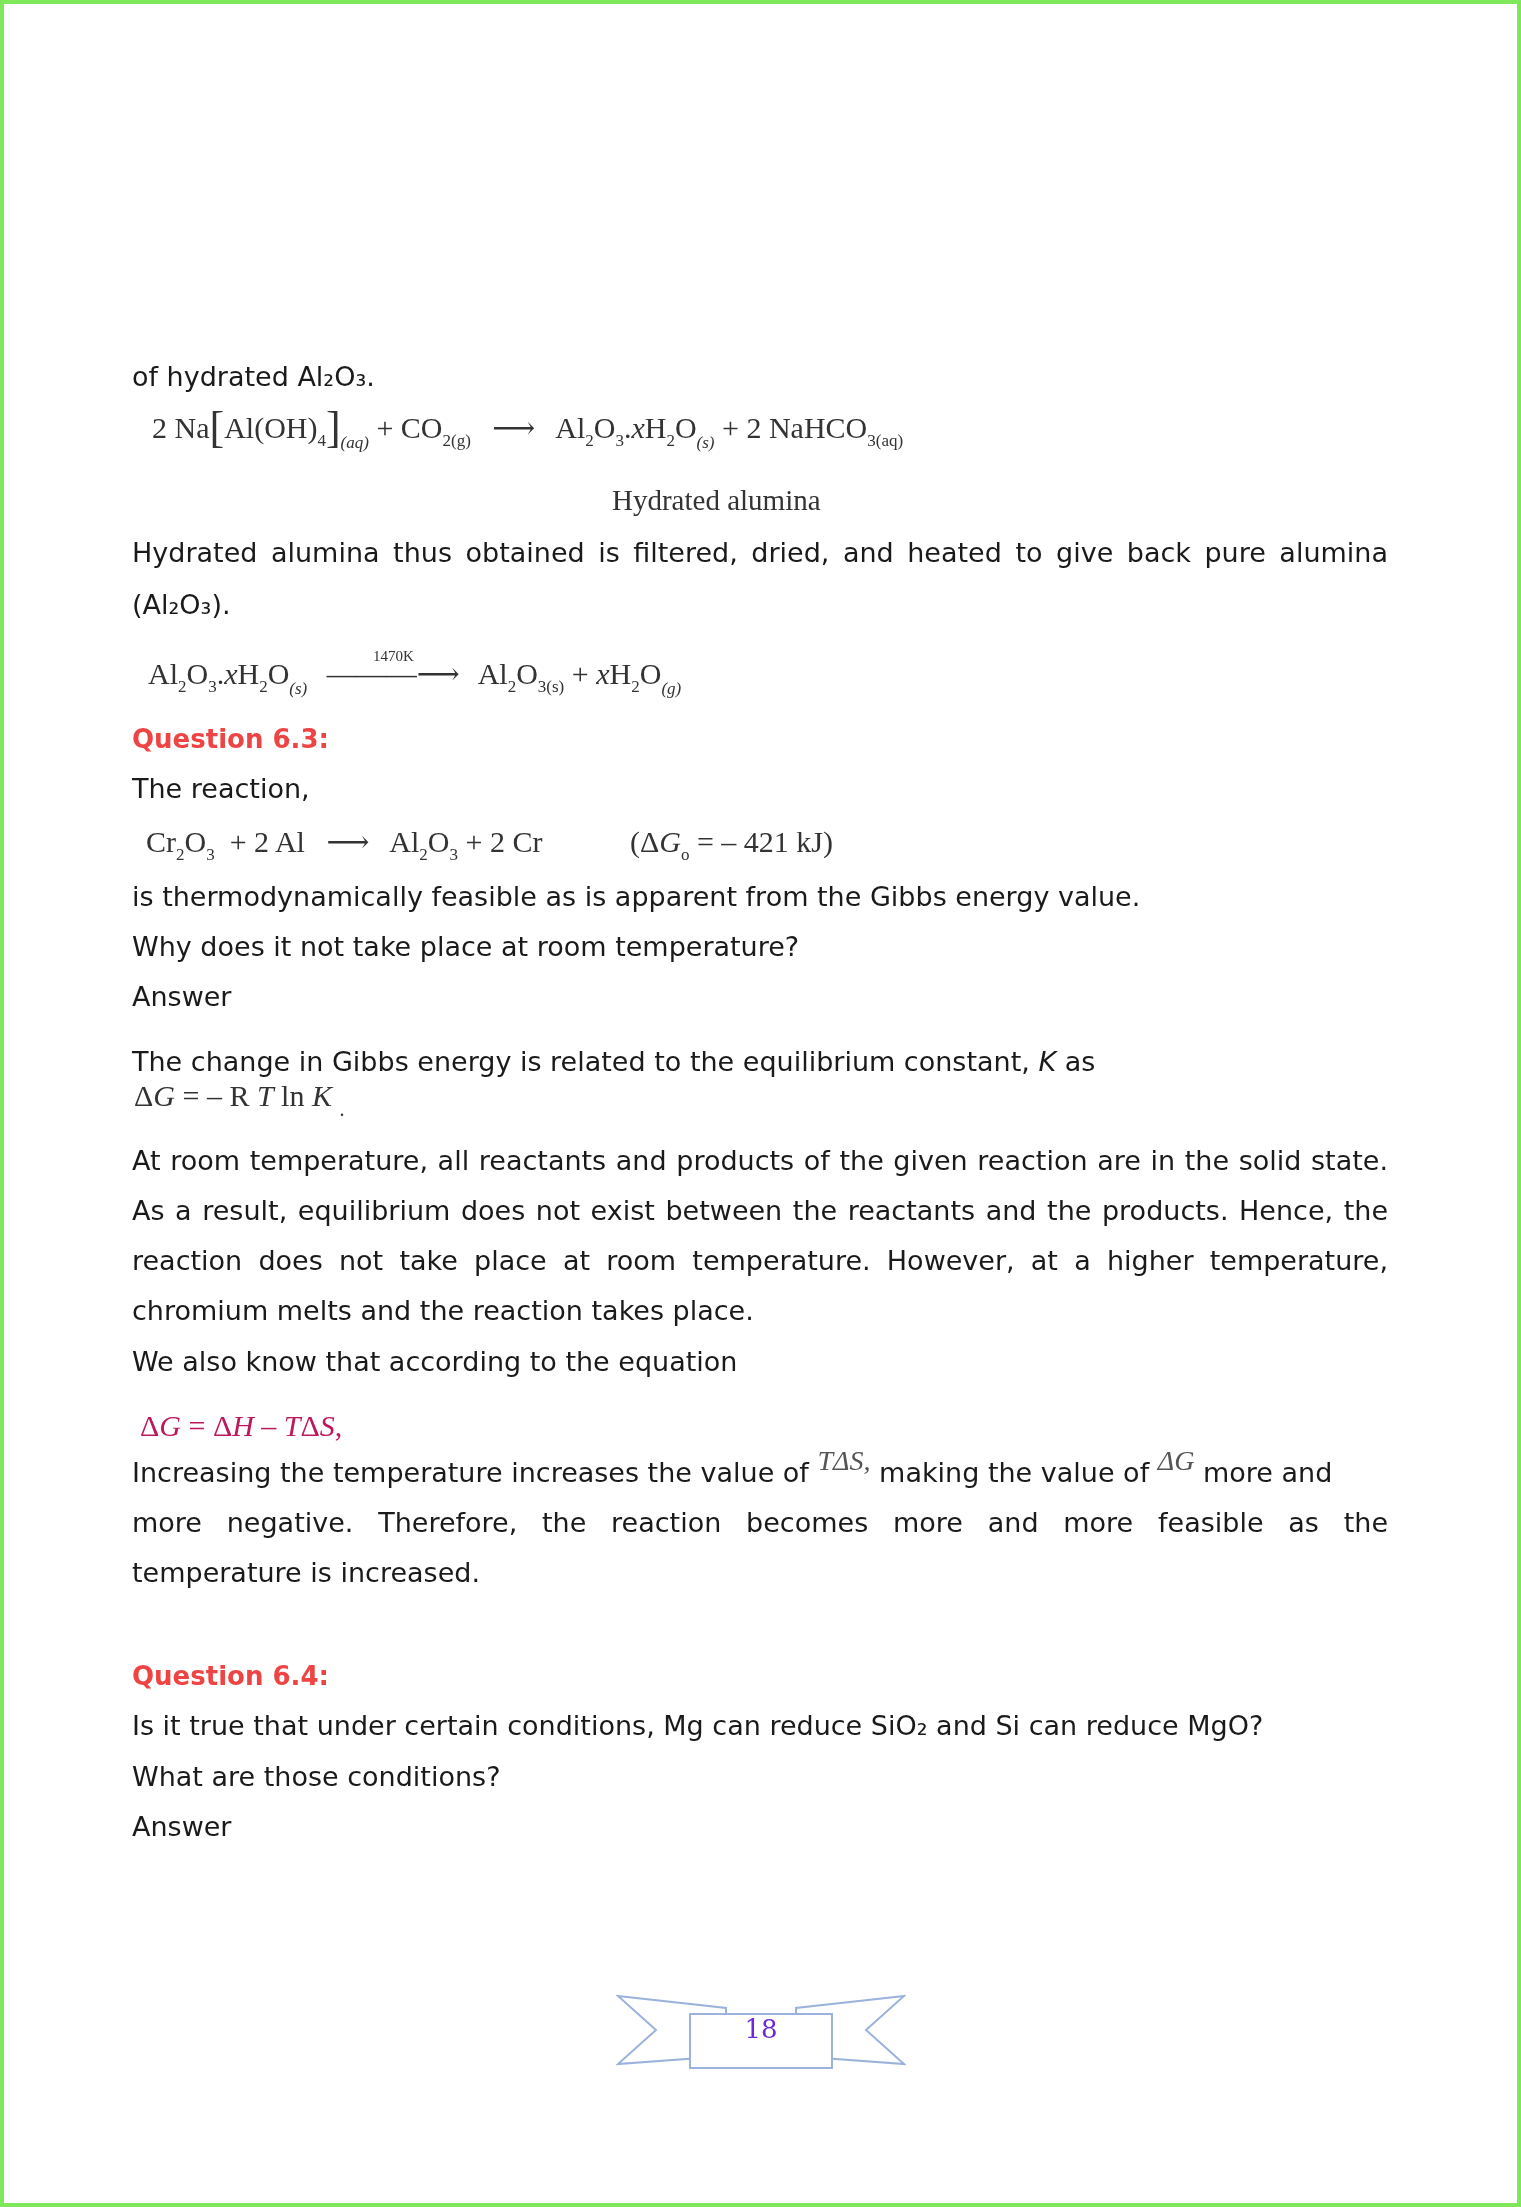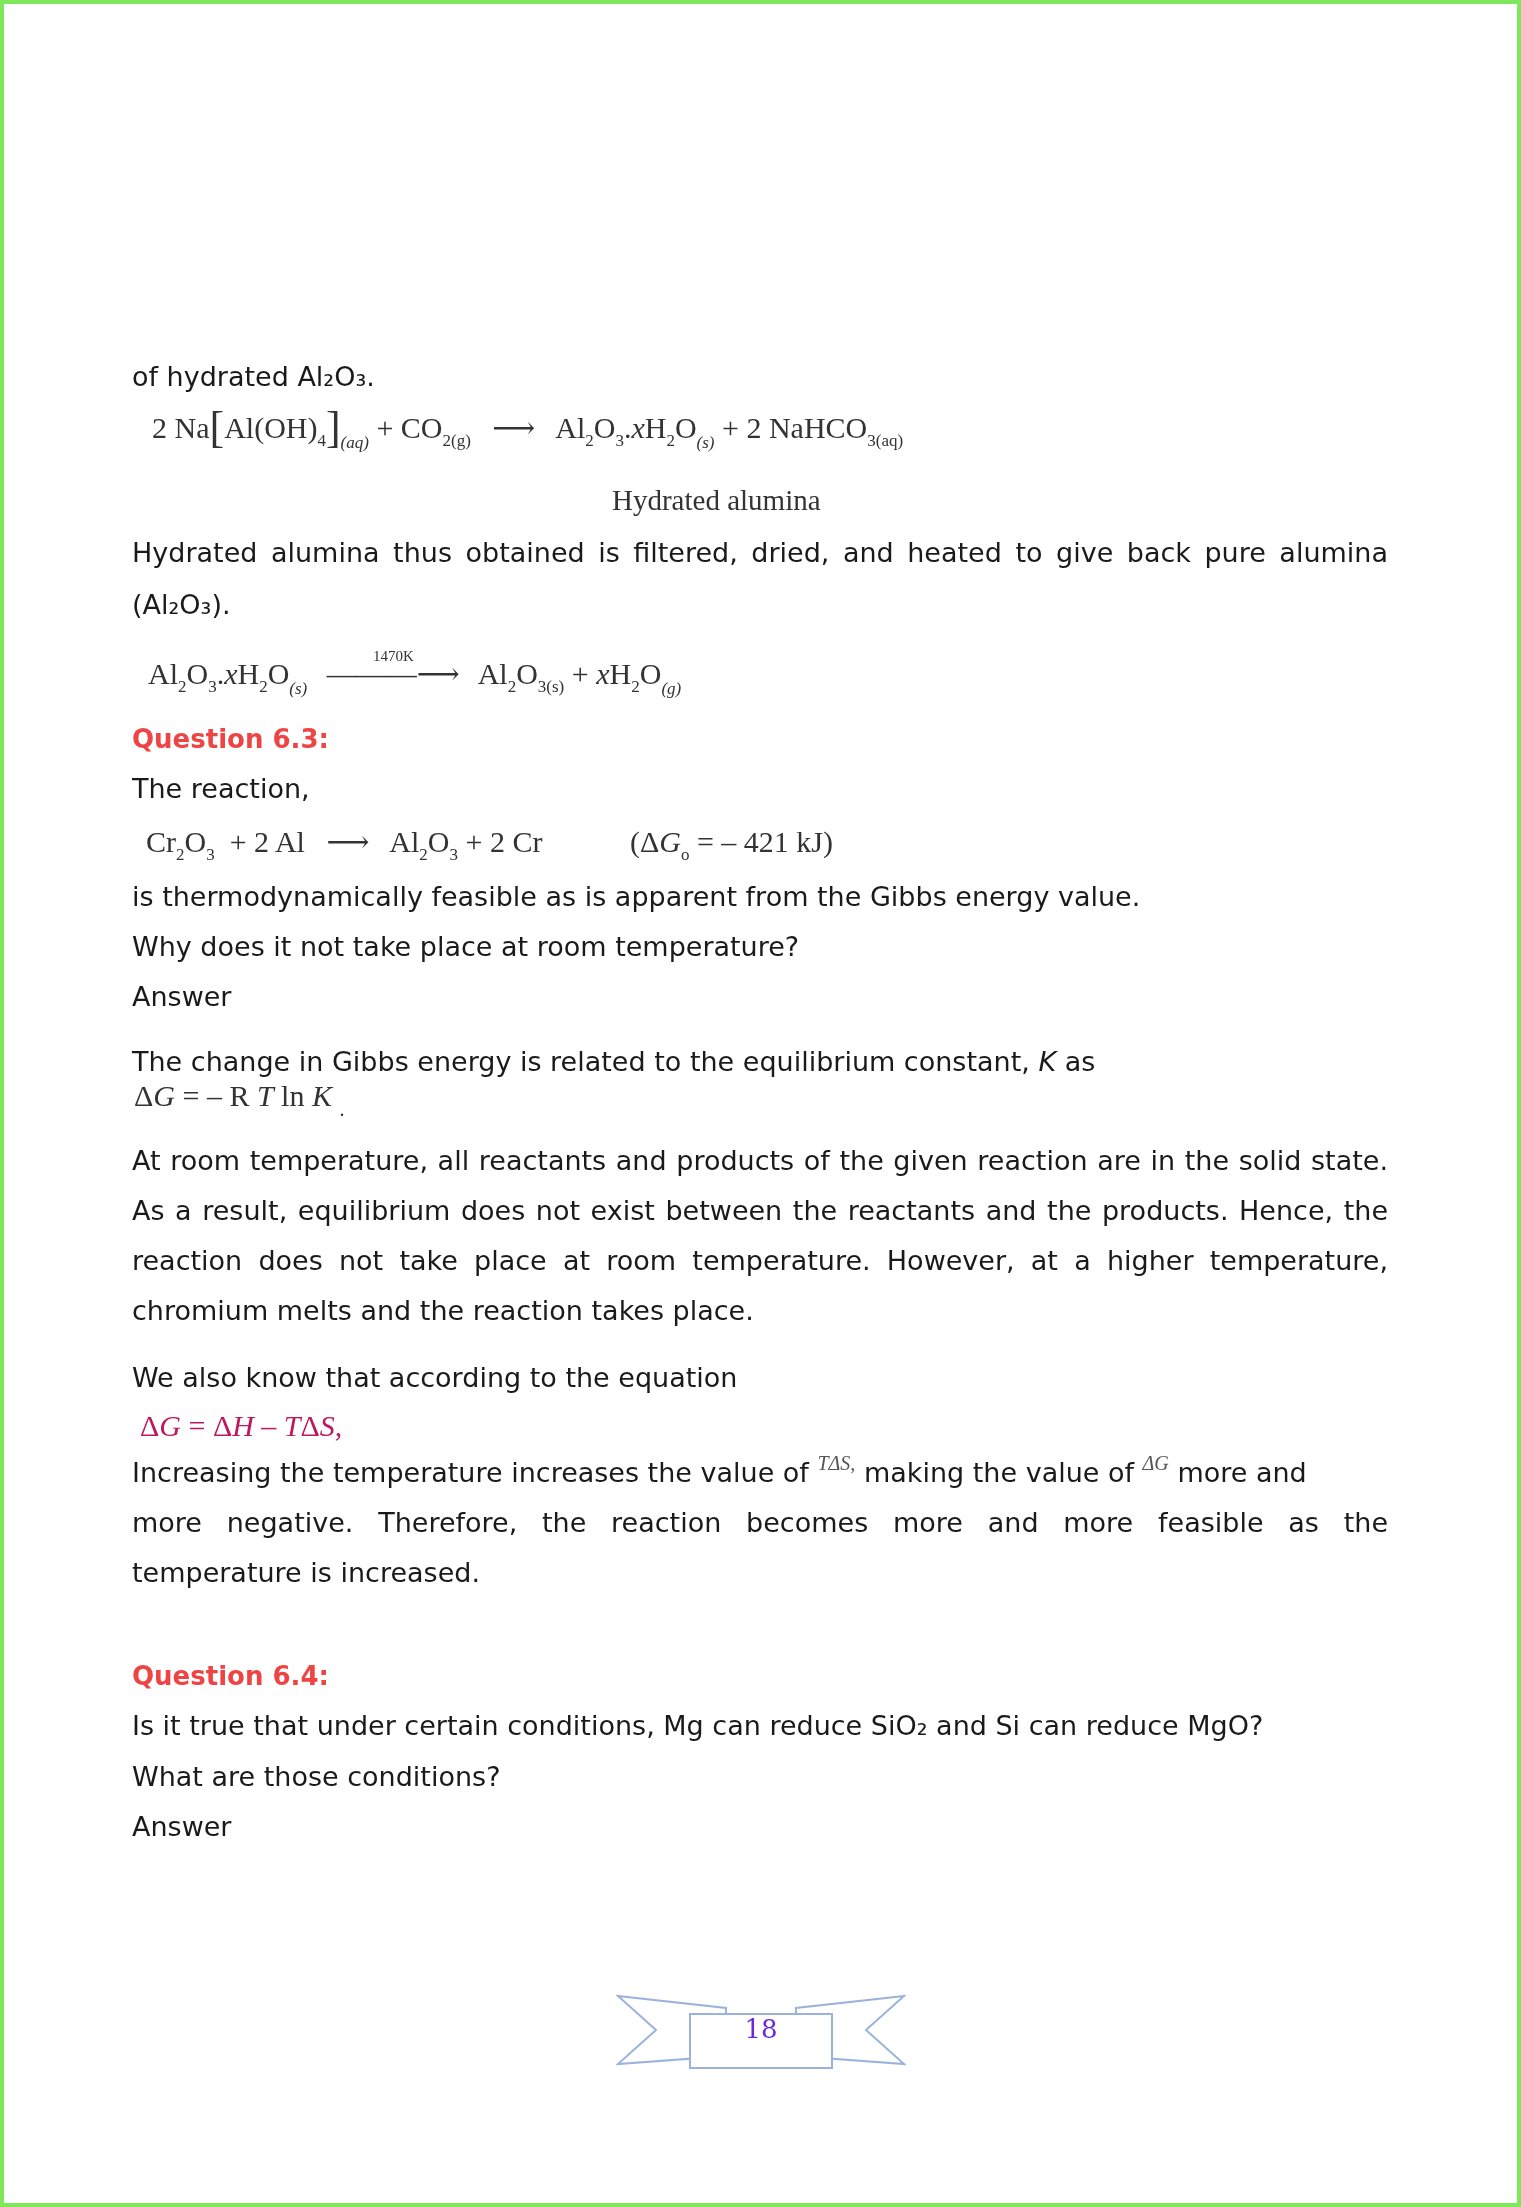--- a/index.html
+++ b/index.html
@@ -19,21 +19,21 @@
     position: absolute; font-family: "Liberation Serif", "DejaVu Serif", serif;
     font-size: 30px; color: #333; white-space: nowrap; line-height: 40px;
   }
   .eq sub { font-size: 17px; vertical-align: -8px; }
   .eq i { font-style: italic; }
   .sub-s { font-size: 17px; font-style: italic; vertical-align: -10px; }
   .bracket { font-size: 44px; vertical-align: -4px; font-weight: 200; }
   .arrow { display: inline-block; margin: 0 14px; }
   .arrow-label { position: relative; display: inline-block; margin: 0 12px; }
   .arrow-label .lbl { position: absolute; top: -18px; left: 0; width: 100%; text-align: center; font-size: 15px; }
-  .inline-math { font-family: "Liberation Serif", serif; font-style: italic; font-size: 20px; color: #555; position: relative; top: -12px; }
+  .inline-math { font-family: "Liberation Serif", serif; font-style: italic; font-size: 28px; color: #555; position: relative; top: -12px; }
   .page-num-wrap { position: absolute; left: 616px; top: 1990px; width: 290px; height: 84px; }
   .page-num-wrap svg { position: absolute; left: 0; top: 0; }
   .page-num { position: absolute; left: 0; top: 24px; width: 290px; text-align: center;
     font-family: "DejaVu Serif", serif; font-size: 26px; color: #6d28d9; }
 </style>
 </head>
 <body>
 
 <div class="page-border"></div>
 
@@ -74,21 +74,21 @@
   </div>
   <div class="eq" style="left:2px; top:1076px;text-align:right;">
     Δ<i>G</i> = – R <i>T</i> ln <i>K</i> <span style="font-size:20px; position:relative; top:10px;">.</span>
   </div>
 
   <div class="line justify" style="top:1144px;">At room temperature, all reactants and products of the given reaction are in the solid state.</div>
   <div class="line justify" style="top:1194px;">As a result, equilibrium does not exist between the reactants and the products. Hence, the</div>
   <div class="line justify" style="top:1244px;">reaction does not take place at room temperature. However, at a higher temperature,</div>
   <div class="line" style="top:1294px;">chromium melts and the reaction takes place.</div>
 
-  <div class="line" style="top:1345px;margin-top:16px;">We also know that according to the equation</div>
+  <div class="line" style="top:1345px;">We also know that according to the equation</div>
   <div class="eq" style="left:8px; top:1406px; color:#be185d;">
     Δ<i>G</i> = Δ<i>H</i> – <i>T</i>Δ<i>S</i>,
   </div>
 
   <div class="line" style="top:1456px; width:1256px;">
     <span>Increasing the temperature increases the value of</span>
     <span class="inline-math">TΔS,</span>
     <span>making the value of</span>
     <span class="inline-math">ΔG</span>
     <span>more and</span>

